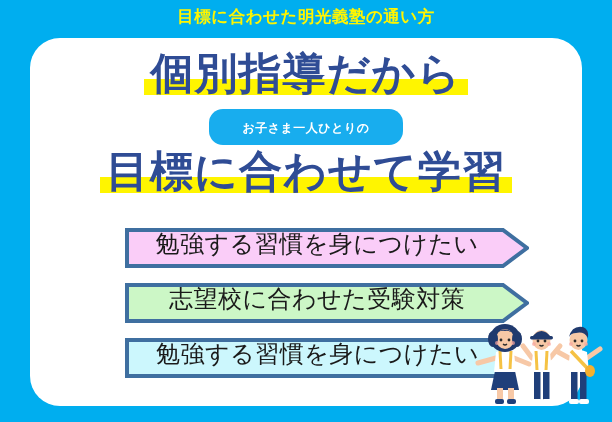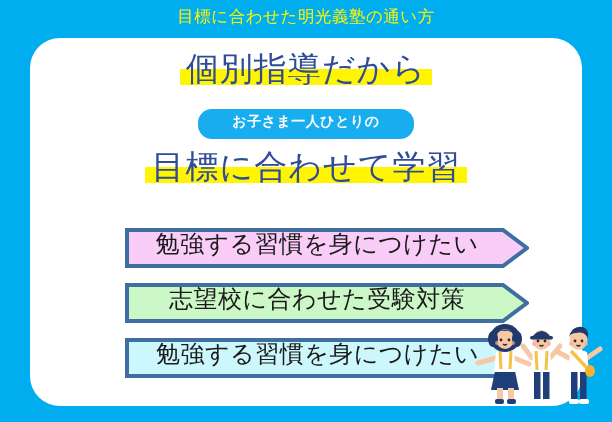--- a/index.html
+++ b/index.html
@@ -6,49 +6,49 @@
   body{
     width:612px;height:422px;overflow:hidden;
     font-family:"Liberation Sans","DejaVu Sans",sans-serif;
     background:#00AEEF;
   }
   #poster{position:relative;width:612px;height:422px;background:#00AEEF;overflow:hidden;}
 
   
   .topline{
     position:absolute;left:0;top:6px;width:612px;text-align:center;
-    font-size:16.5px;font-weight:normal;color:#FFF500;letter-spacing:.5px;
+    font-size:16.5px;font-weight:bold;color:#FFF500;letter-spacing:.5px;
     white-space:nowrap;
   }
 
   
   .card{
     position:absolute;left:30px;top:38px;width:552px;height:368px;
     background:#FFFFFF;border-radius:30px;
   }
 
   
   .h-wrap{position:absolute;left:0;width:552px;text-align:center;}
   .h-inline{position:relative;display:inline-block;}
   .h-text{
     position:relative;z-index:2;
-    font-size:33px;font-weight:normal;color:#2F4C95;
+    font-size:43px;font-weight:bold;color:#2F4C95;
     letter-spacing:1px;white-space:nowrap;line-height:1;
   }
   .hl{
     position:absolute;z-index:1;left:-6px;right:-6px;
     height:16px;bottom:0px;background:#FFF500;
   }
 
   
   .pill-wrap{position:absolute;left:0;width:552px;text-align:center;}
   .pill{
     display:inline-block;background:#18ADEE;color:#FFFFFF;
-    font-size:14px;font-weight:bold;letter-spacing:.5px;
-    padding:4px 34px 8px;border-radius:14px;white-space:nowrap;
+    font-size:12px;font-weight:bold;letter-spacing:.5px;
+    padding:11px 34px 8px;border-radius:14px;white-space:nowrap;
   }
 
   
   .banner{
     position:absolute;left:95px;height:40px;
     display:flex;justify-content:center;
   }
   .banner .shape{position:absolute;inset:0;}
   .banner .label{
     position:relative;z-index:3;font-size:24px;color:#1A1A1A;

